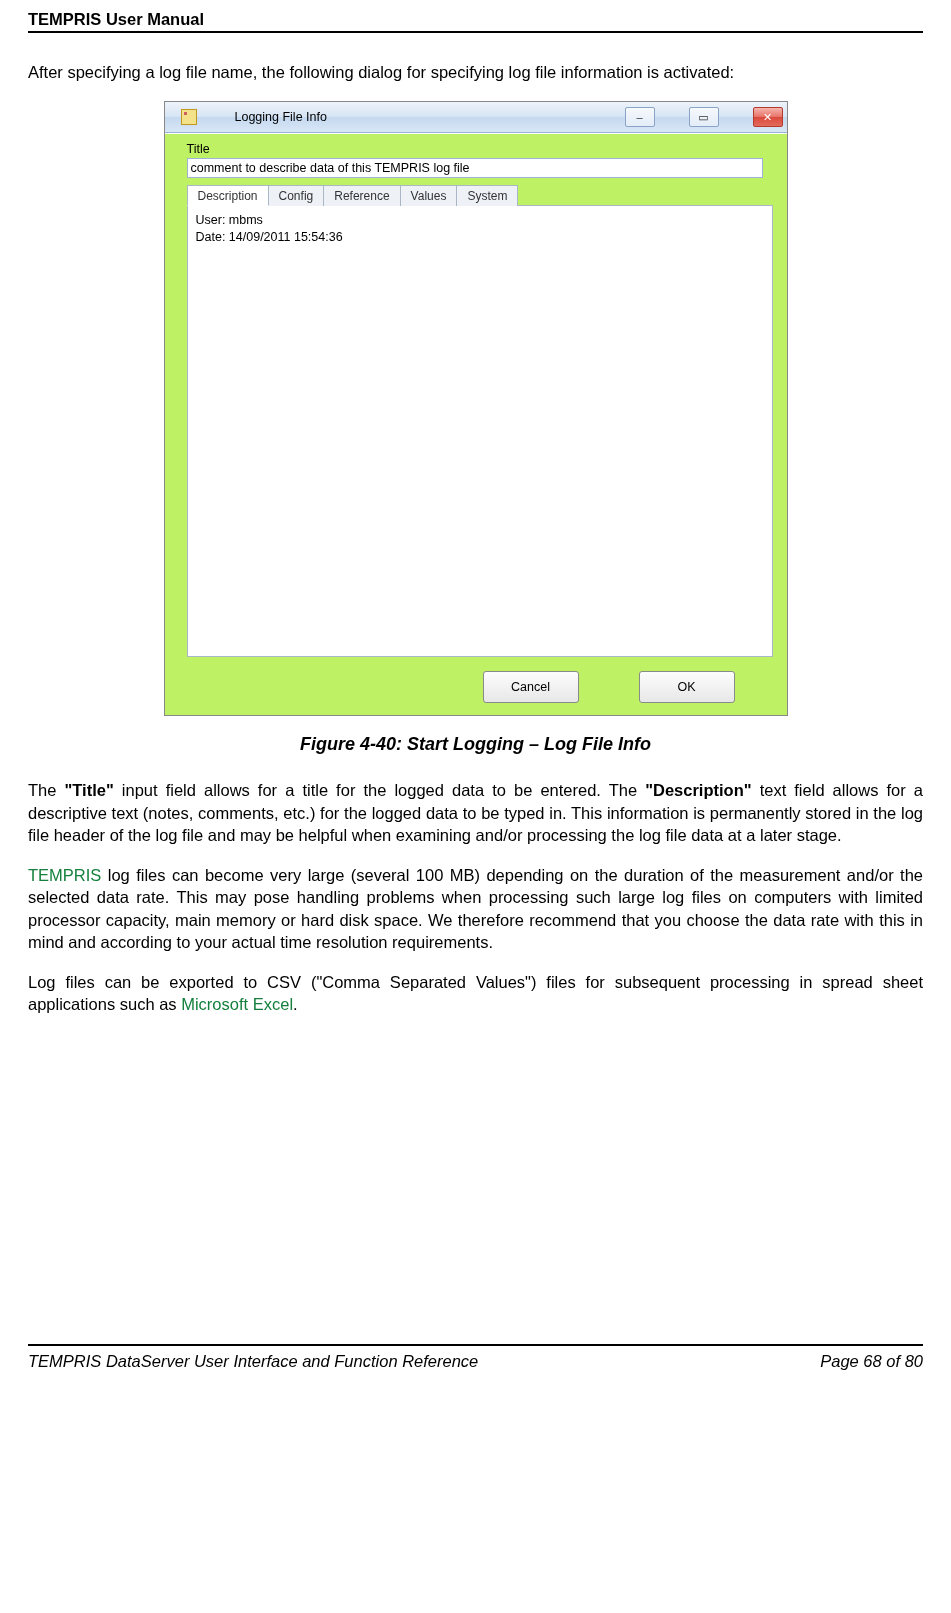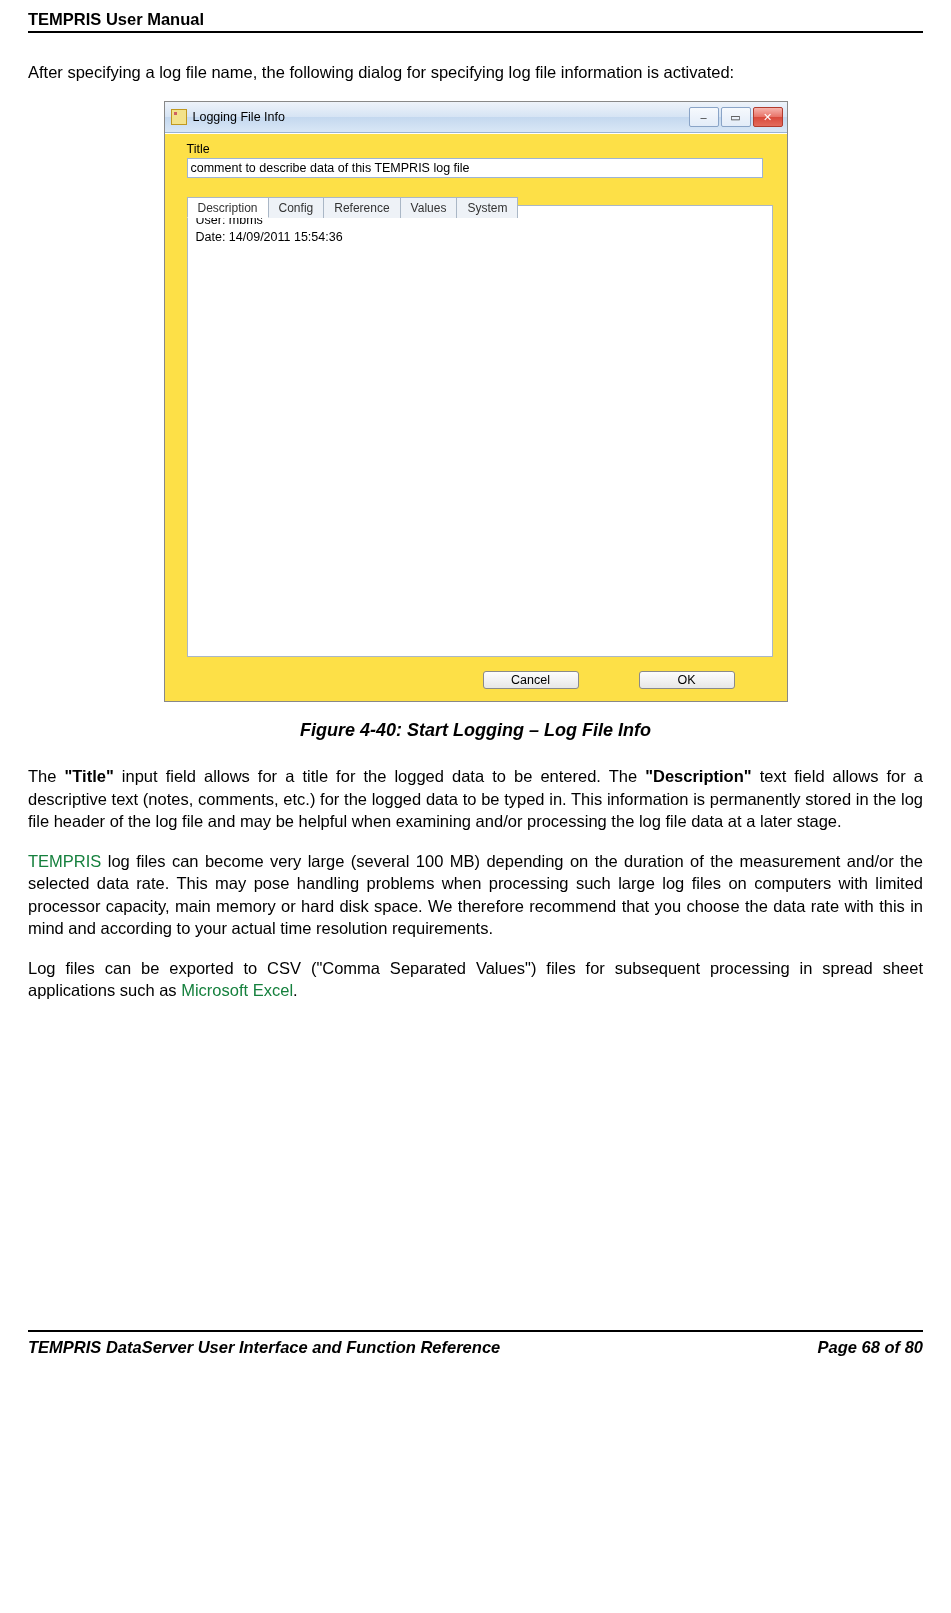--- a/index.html
+++ b/index.html
@@ -42,24 +42,25 @@
     width: 622px;
     margin: 8px auto 0 auto;
     border: 1px solid #888;
   }
   .win-title {
     height: 30px;
     background: linear-gradient(#eef3fa,#d6e4f4 49%,#c4d8ef 51%,#d9e7f6);
     border-bottom: 1px solid #9bb4d1;
     display: flex;
     align-items: center;
-    padding: 0 4px 0 6px;
+    padding: 0 4px 0 16px;
     font-family: "Segoe UI", Tahoma, sans-serif;
     font-size: 12.5px;
     color: #000;
+    gap: 32px;
   }
   .win-icon {
     width: 14px; height: 14px; margin-right: 6px;
     background: #f3e28a; border: 1px solid #c09820;
     position: relative;
   }
   .win-icon::after{content:"";position:absolute;left:2px;top:2px;width:3px;height:3px;background:#d06060;}
   .win-spacer { flex: 1; }
   .win-btn {
     width: 28px; height: 18px;
@@ -71,42 +72,42 @@
     display: flex; align-items: center; justify-content: center;
     color: #333;
   }
   .win-btn.close {
     background: linear-gradient(#f6b4ad,#e87368 49%,#d9493b 51%,#e36b5c);
     border-color:#b23b2e;
     color: #fff;
   }
 
   .win-body {
-    background: #fde047;
+    background: #bef264;
     padding: 6px 8px 12px 8px;
     border-top: 1px solid #fff;
   }
   .label-row { font-family: "Segoe UI", Tahoma, sans-serif; font-size:12.5px; margin: 2px 0 2px 14px; }
   .title-input {
     margin: 0 6px 6px 14px;
   }
   .title-input input {
     width: 97%;
     font-family: "Segoe UI", Tahoma, sans-serif;
     font-size: 12.5px;
     padding: 2px 3px;
     border: 1px solid #9db4d4;
     background: #fff;
     outline: none;
   }
   .tabstrip {
     display: flex;
     margin-left: 14px;
     position: relative;
-    top: 13px;
+    top: 1px;
     font-family: "Segoe UI", Tahoma, sans-serif;
     font-size: 12px;
   }
   .tab {
     padding: 3px 10px 2px 10px;
     border: 1px solid #aab7c6;
     background: #eef2f7;
     border-bottom: none;
     margin-right: -1px;
     color: #333;
@@ -130,32 +131,32 @@
   }
   .dialog-footer {
     margin-top: 14px;
     display: flex;
     justify-content: flex-end;
     gap: 60px;
     padding-right: 44px;
   }
   .dlg-btn {
     width: 96px;
-    height: 18px;
+    height: 32px;
     border: 1px solid #8a8a8a;
     border-radius: 3px;
     background: linear-gradient(#fdfdfd,#e7e7e7);
     font-family: "Segoe UI", Tahoma, sans-serif;
     font-size: 12.5px;
   }
 
   .spacer-flex { height: 310px; }
   .footer {
     display:flex; justify-content: space-between;
-    font-style: italic; font-weight: bold;
+    font-style: italic; font-weight: normal;
     font-size: 16.5px;
     padding-top: 4px;
     align-items: center;
   }
   .hr-bottom { border:none;border-top:2px solid #000;margin: 0 0 2px 0;}
 </style>
 </head>
 <body>
 
 <div class="page">

